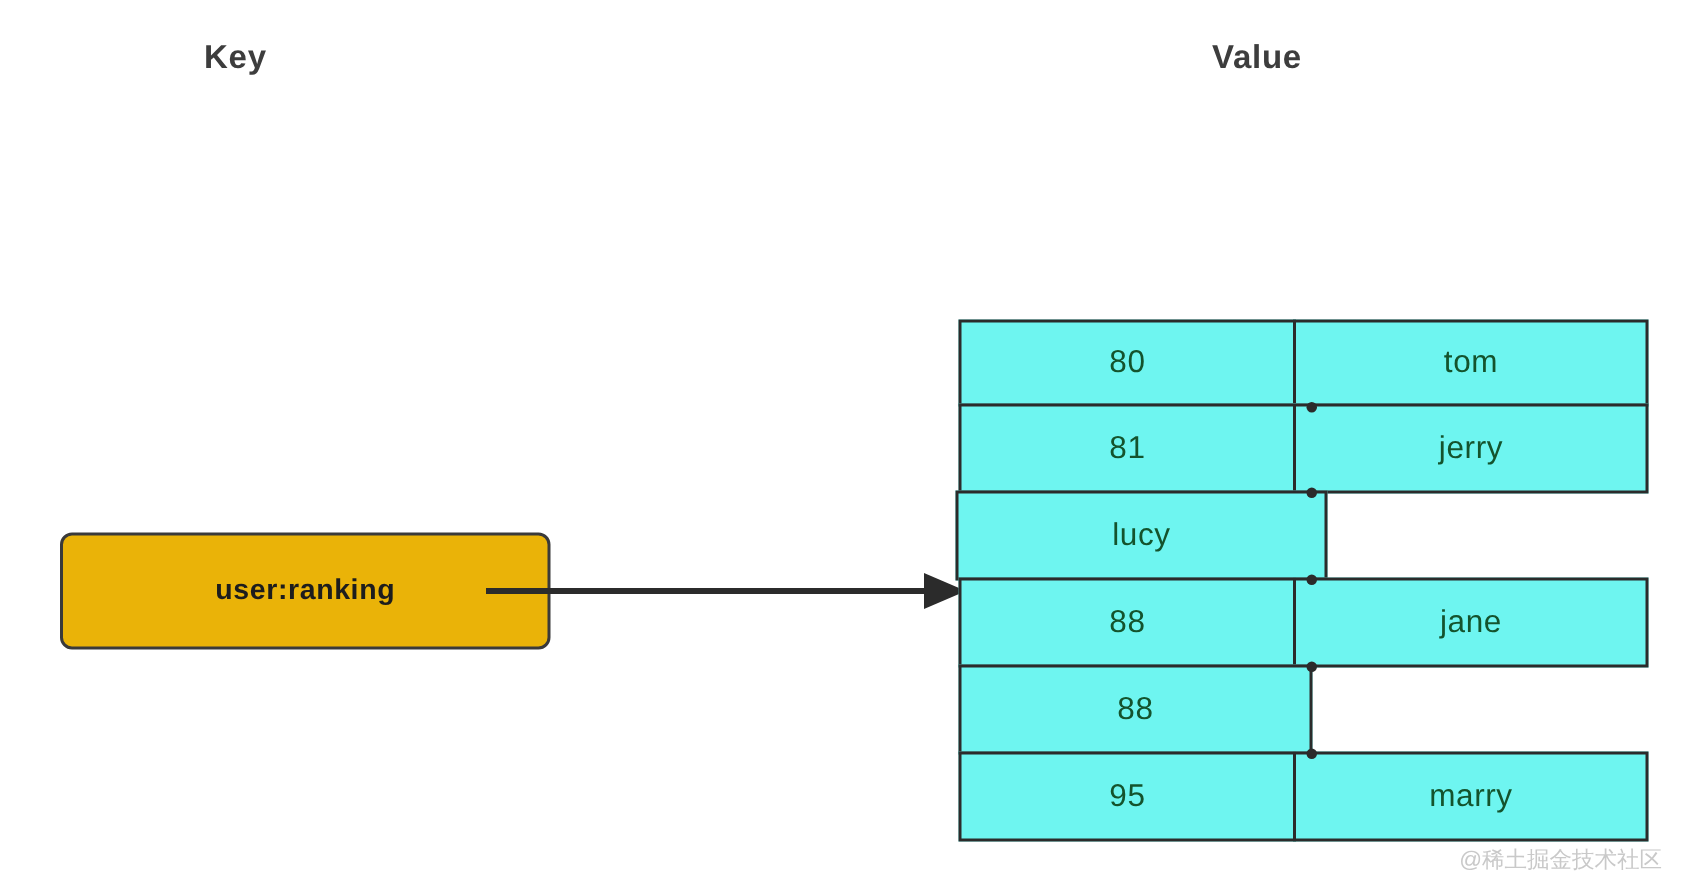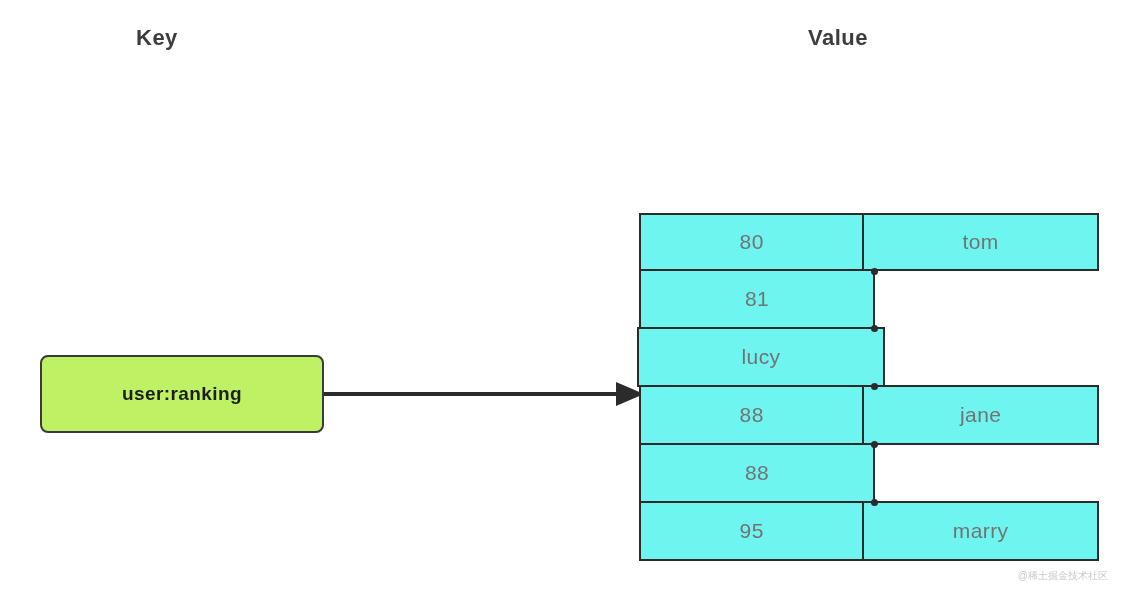--- a/index.html
+++ b/index.html
@@ -25,23 +25,23 @@
     white-space: nowrap;
   }
   #key-heading   { left: 136px; top: 25px; }
   #value-heading { left: 808px; top: 25px; }
 
   
   #key-box {
     position: absolute;
     left: 40px;
     top: 355px;
-    width: 284px;
+    width: 327px;
     height: 78px;
-    background: #bef264;
+    background: #eab308;
     border: 2px solid #3a3a3a;
     border-radius: 8px;
     display: flex;
     align-items: center;
     justify-content: center;
     box-sizing: border-box;
   }
   #key-box .key-label {
     font-size: 19px;
     font-weight: bold;
@@ -72,21 +72,21 @@
     height: 58px;
   }
   #value-table .vcell {
     background: #6ef5f0;
     border: 2px solid #2b2b2b;
     box-sizing: border-box;
     display: flex;
     align-items: center;
     justify-content: center;
     font-size: 21px;
-    color: #737373;
+    color: #14532d;
     letter-spacing: 0.4px;
   }
   #value-table .vcell.score { width: 236px; }
   #value-table .vcell.name  { width: 248px; margin-left: -2px; }
   #value-table .vrow + .vrow .vcell { margin-top: -2px; }
 
   
   .dot {
     position: absolute;
     left: 871px;
@@ -94,21 +94,21 @@
     height: 7px;
     background: #2b2b2b;
     border-radius: 50%;
   }
 
   
   #watermark {
     position: absolute;
     right: 14px;
     bottom: 8px;
-    font-size: 10px;
+    font-size: 15px;
     color: #c9c9c9;
     white-space: nowrap;
   }
 </style>
 </head>
 <body>
 
 <div class="heading" id="key-heading">Key</div>
 
 <div class="heading" id="value-heading">Value</div>
@@ -126,20 +126,21 @@
 
 <div id="value-table">
 
   <div class="vrow">
     <div class="vcell score">80</div>
     <div class="vcell name">tom</div>
   </div>
 
   <div class="vrow">
     <div class="vcell score">81</div>
+    <div class="vcell name">jerry</div>
   </div>
 
   <div class="vrow">
     <div class="vcell name">lucy</div>
   </div>
 
   <div class="vrow">
     <div class="vcell score">88</div>
     <div class="vcell name">jane</div>
   </div>

